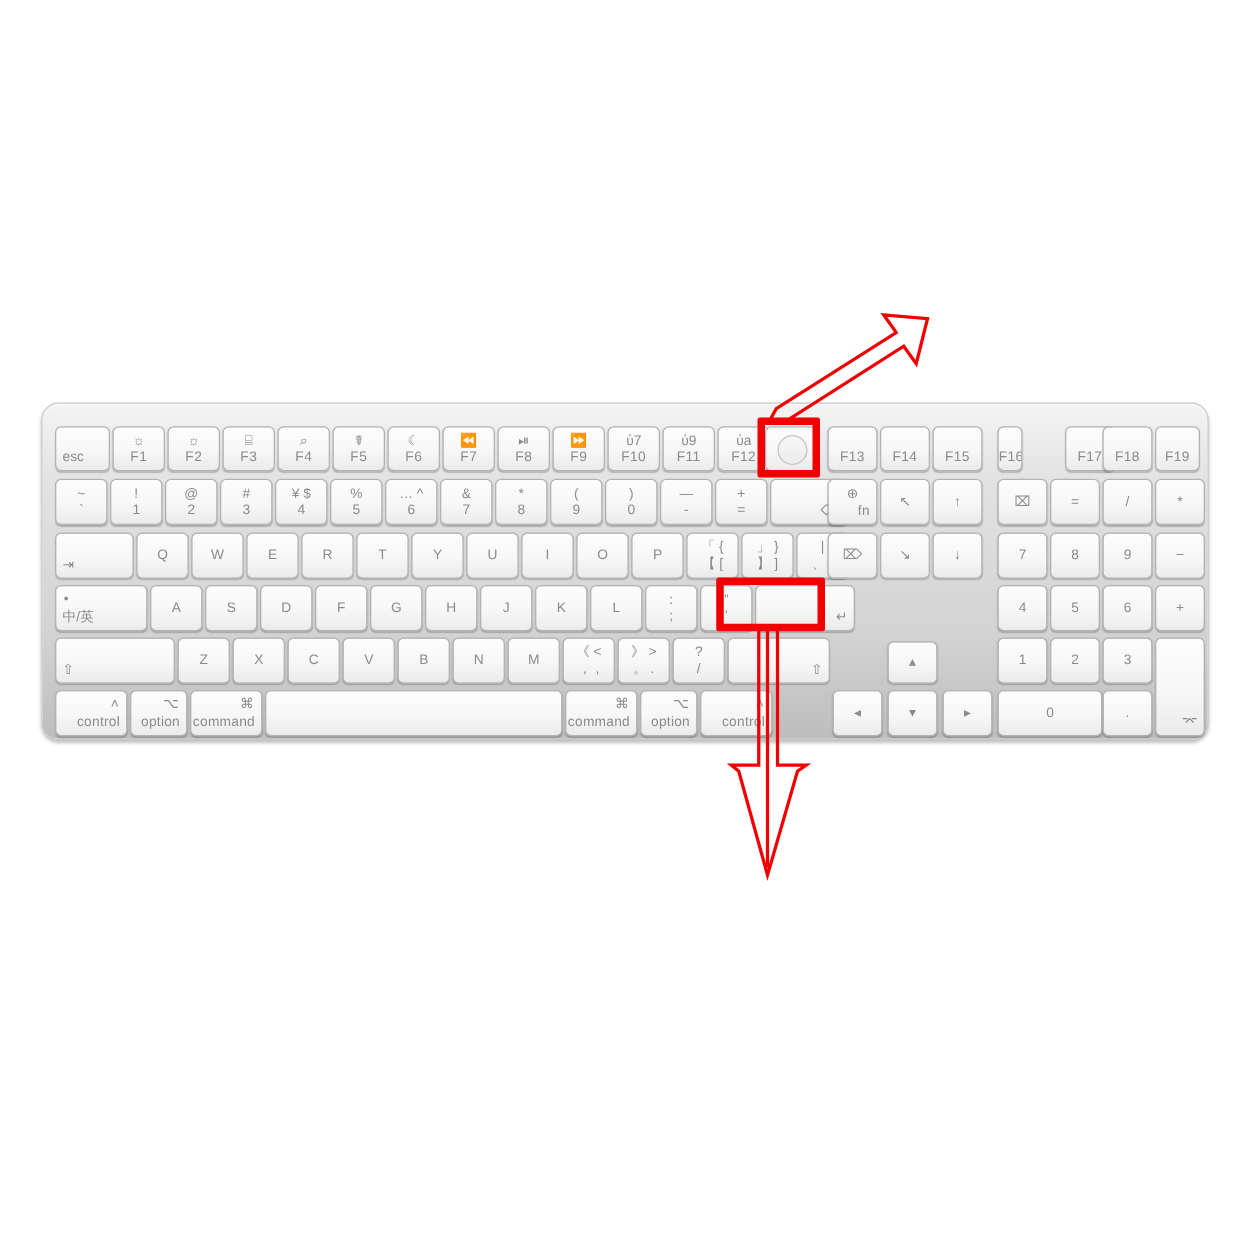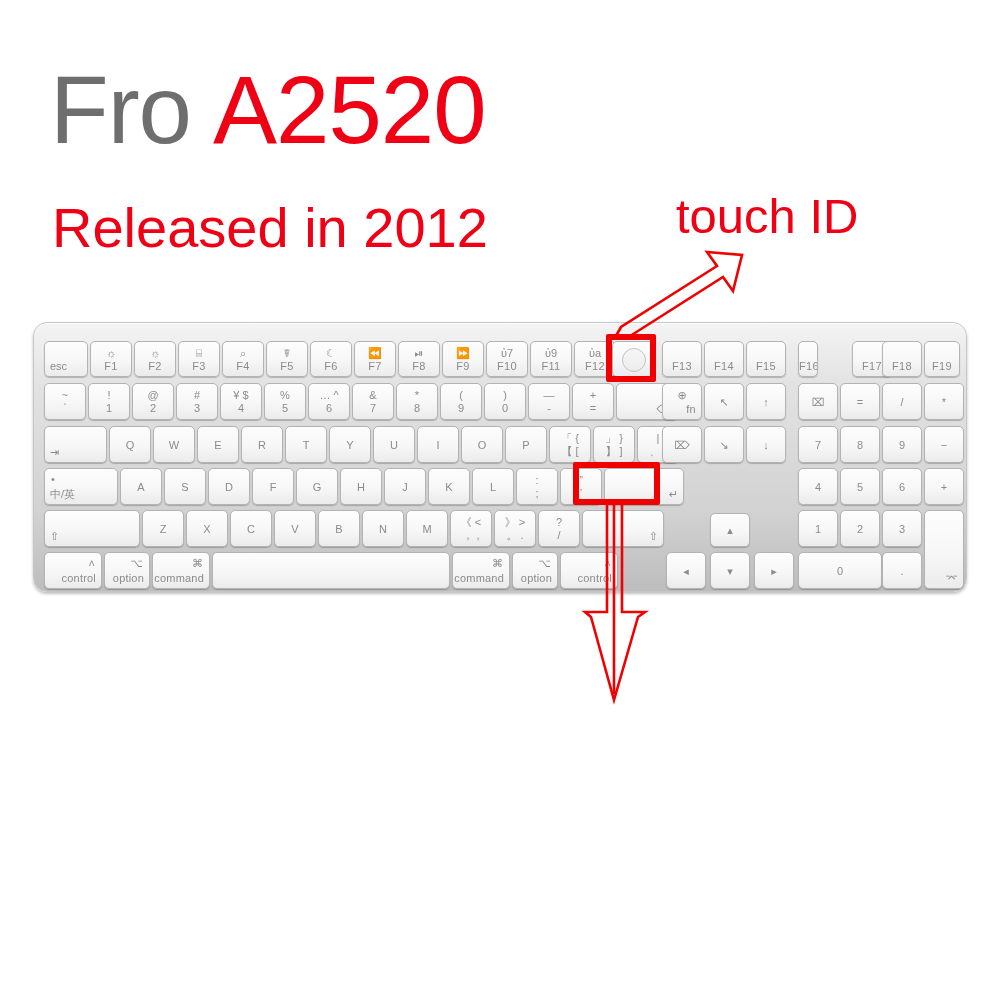--- a/index.html
+++ b/index.html
@@ -69,26 +69,20 @@
   .hilite { position: absolute; border: 6px solid #f00000; border-radius: 2px; pointer-events: none; }
 
   
   .anno { position: absolute; left: 0; top: 0; width: 1000px; height: 1000px; pointer-events: none; }
 </style>
 </head>
 <body>
 
 <div id="stage">
 
-  <div class="hl-row">
-    <span class="hl-gray">Fro</span>
-    <span class="hl-red">A2520</span>
-  </div>
-  <div class="sub-red">Released in 2012</div>
-  <div class="touchid-label">touch ID</div>
 
   <div id="keyboard">
     <div id="keybed">
         <div class="key" style="left: 4px; top: 11px; width: 44px; height: 36px;">
           <span class="lbl p-bl tiny">esc</span>
         </div>
         <div class="key" style="left: 50px; top: 11px; width: 42px; height: 36px;">
           <span class="lbl p-c fn-glyph">☼</span>
           <span class="lbl p-c fn-name">F1</span>
         </div>

